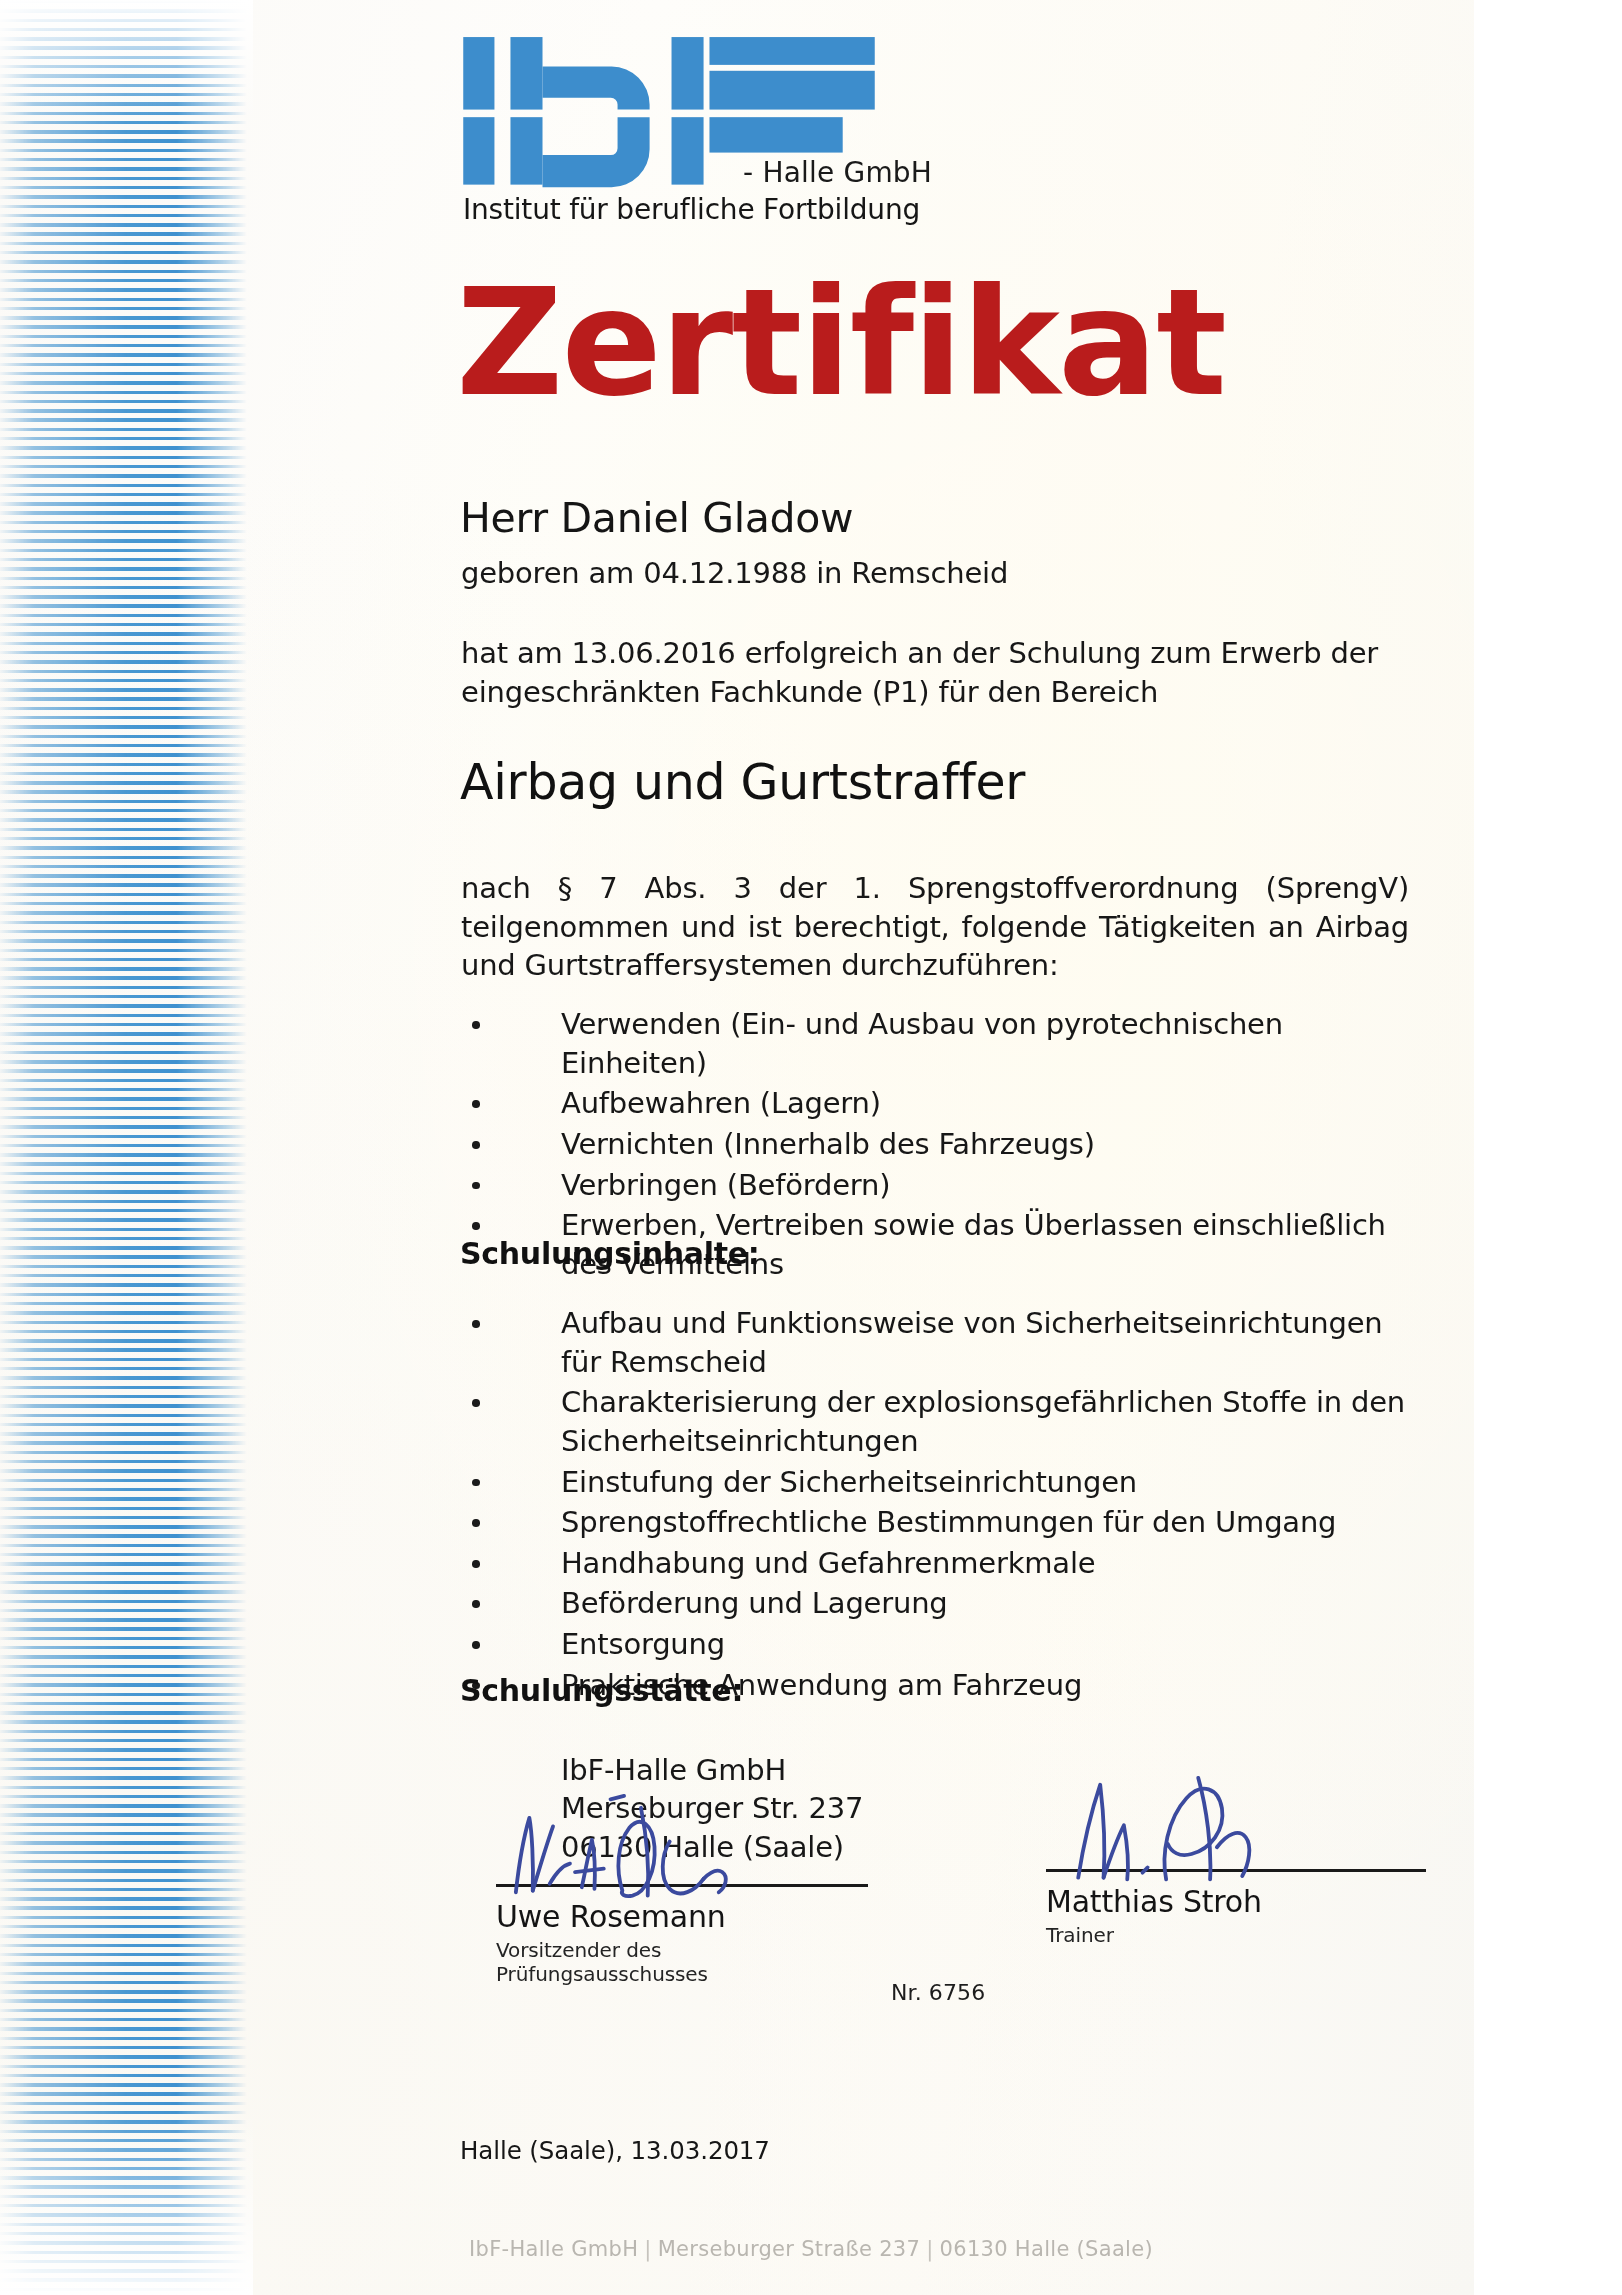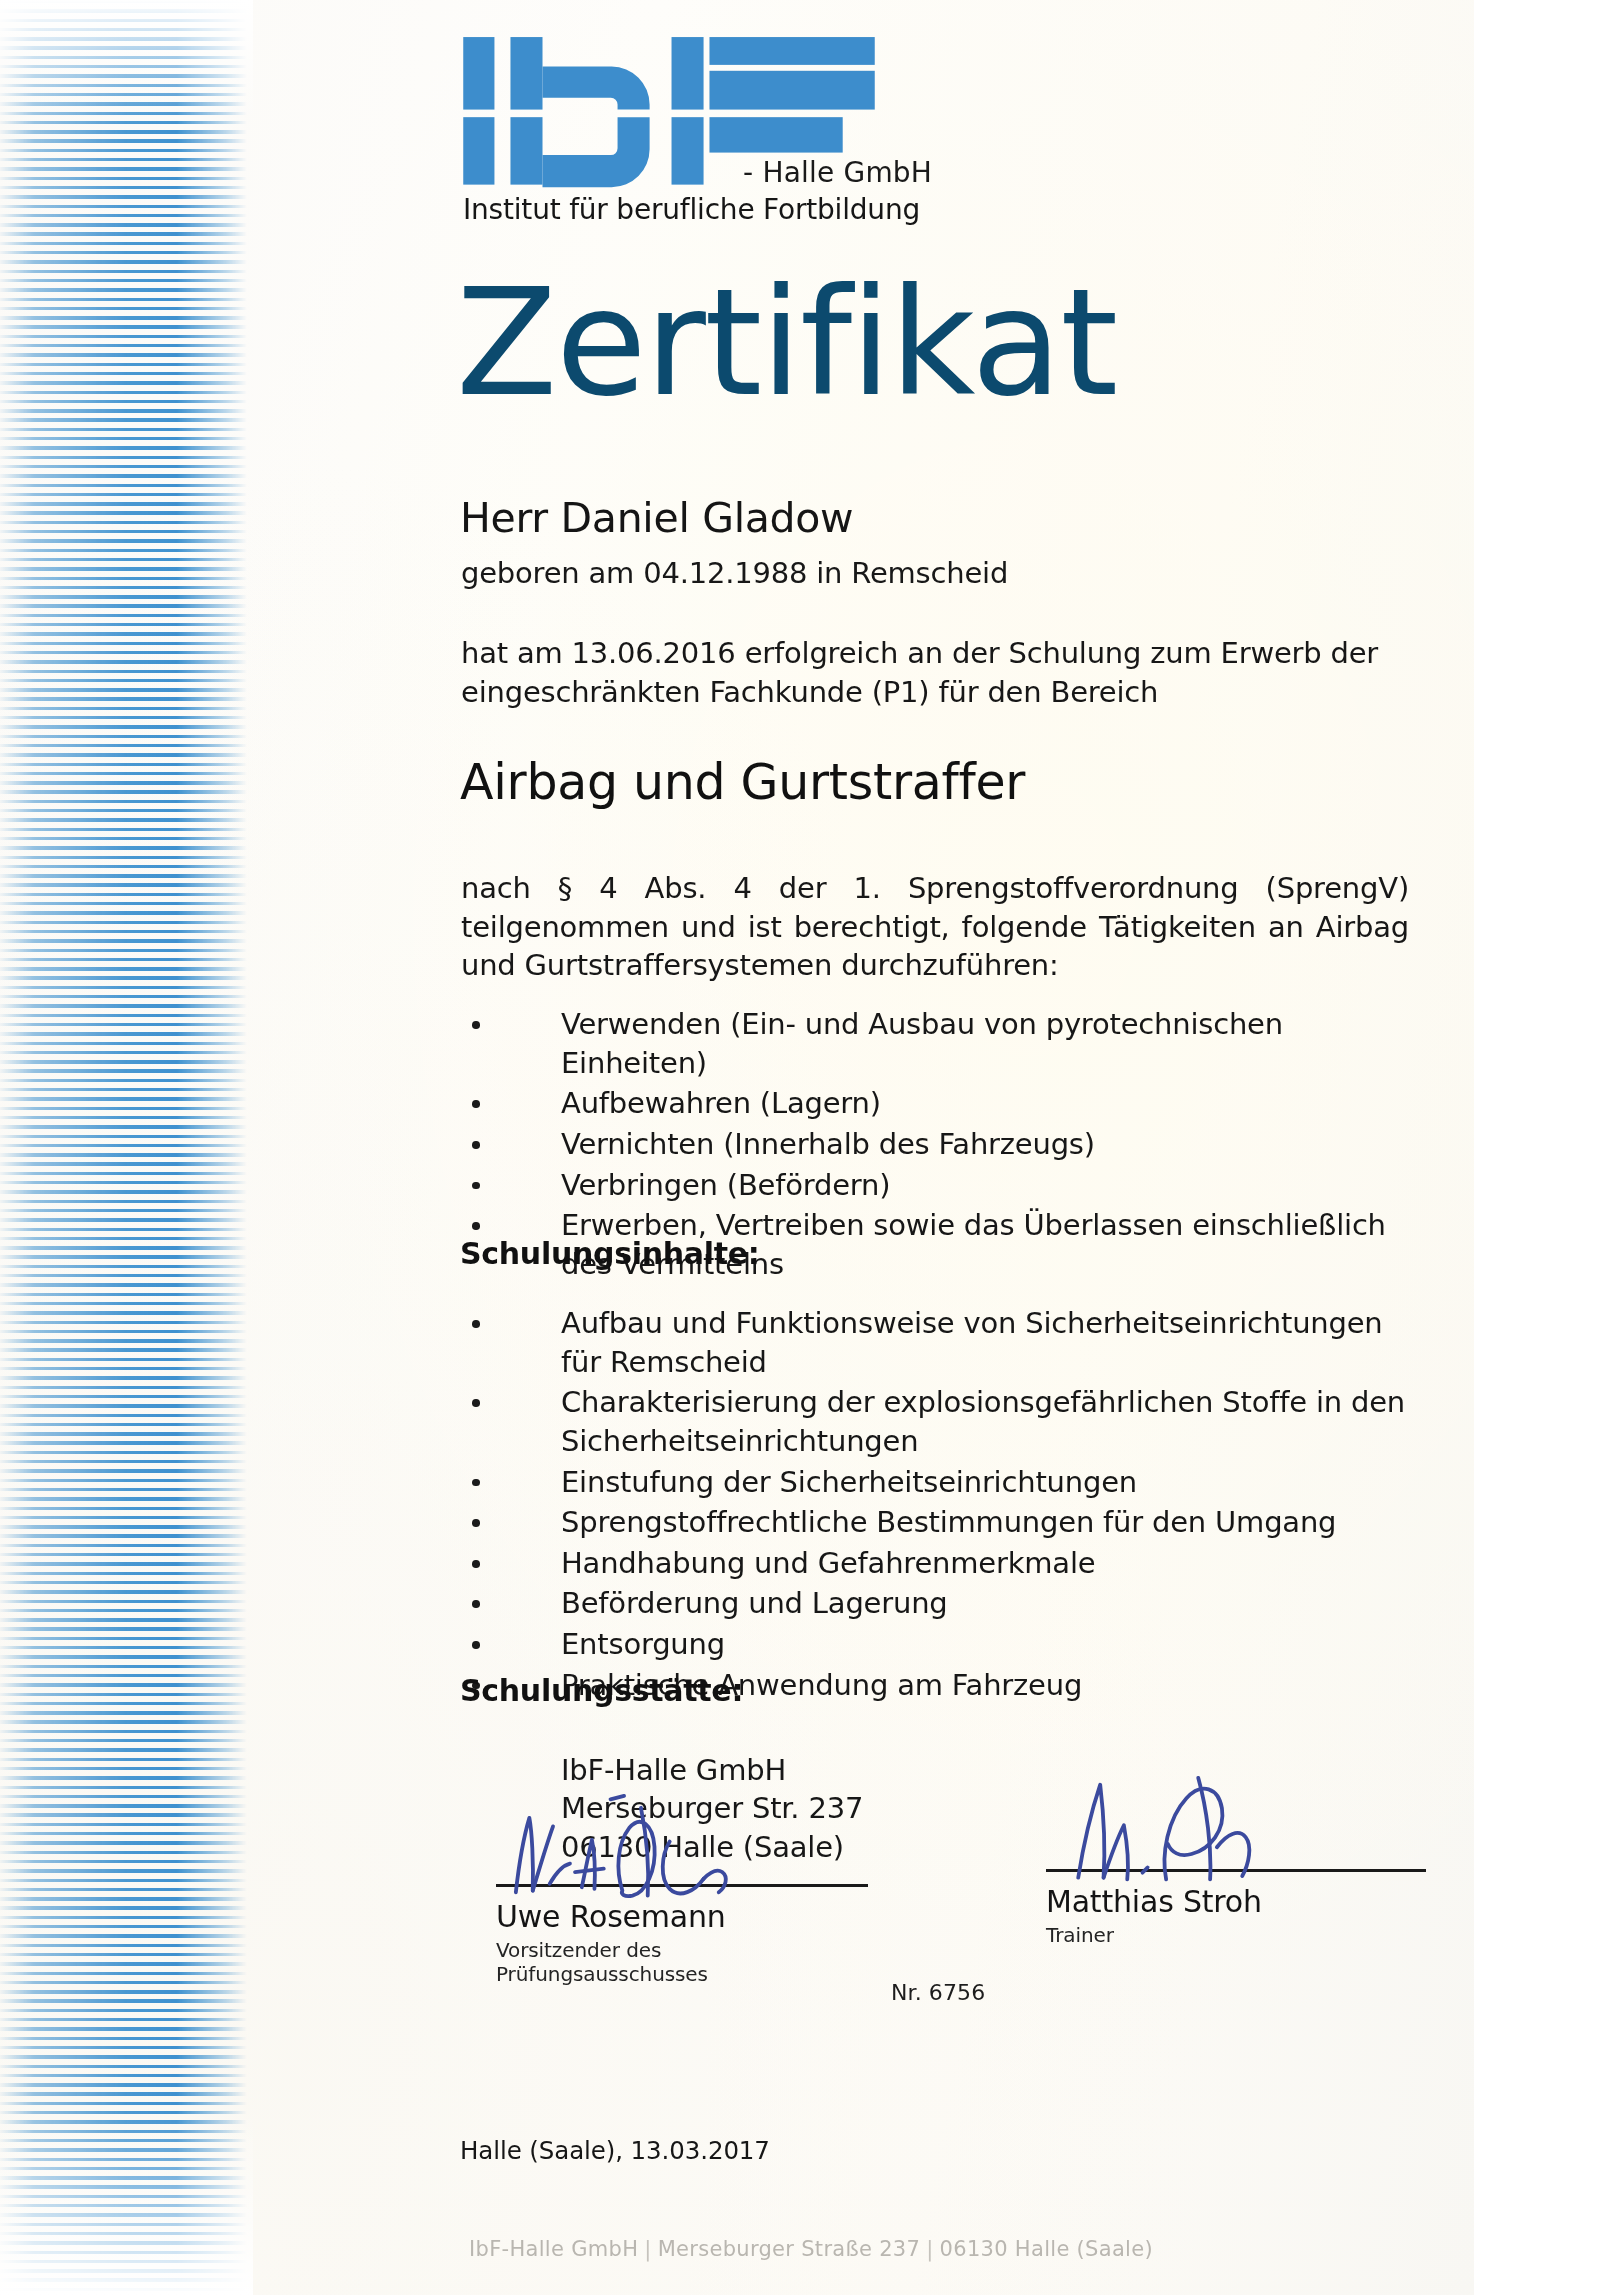--- a/index.html
+++ b/index.html
@@ -113,22 +113,22 @@
     white-space: nowrap;
   }
 
   
   .cert-title {
     position: absolute;
     left: 456px;
     top: 269px;
     font-size: 148px;
     line-height: 1;
-    font-weight: 400;
-    color: #0c4a6e;
+    font-weight: 700;
+    color: #b91c1c;
     letter-spacing: -1.7px;
   }
 
   
   .recipient-name {
     position: absolute;
     left: 460px;
     top: 494px;
     font-size: 41px;
     color: #151515;
@@ -362,21 +362,21 @@
 
   <div class="recipient-name">Herr Daniel Gladow</div>
 
   <div class="recipient-birth">geboren am 04.12.1988 in Remscheid</div>
 
   <div class="intro-para">hat am 13.06.2016 erfolgreich an der Schulung zum Erwerb der eingeschränkten Fachkunde (P1) für den Bereich</div>
 
   <div class="subject-heading">Airbag und Gurtstraffer</div>
 
   <div class="legal-para">
-    <div style="text-align:justify; text-align-last:justify;">nach § 4 Abs. 4 der 1. Sprengstoffverordnung (SprengV)</div>
+    <div style="text-align:justify; text-align-last:justify;">nach § 7 Abs. 3 der 1. Sprengstoffverordnung (SprengV)</div>
     <div style="text-align:justify; text-align-last:justify;">teilgenommen und ist berechtigt, folgende Tätigkeiten an Airbag</div>
     <div class="lastline">und Gurtstraffersystemen durchzuführen:</div>
   </div>
 
   <ul class="bullet-list" id="activities-list">
     <li>Verwenden (Ein- und Ausbau von pyrotechnischen Einheiten)</li>
     <li>Aufbewahren (Lagern)</li>
     <li>Vernichten (Innerhalb des Fahrzeugs)</li>
     <li>Verbringen (Befördern)</li>
     <li>Erwerben, Vertreiben sowie das Überlassen einschließlich des Vermittelns</li>

